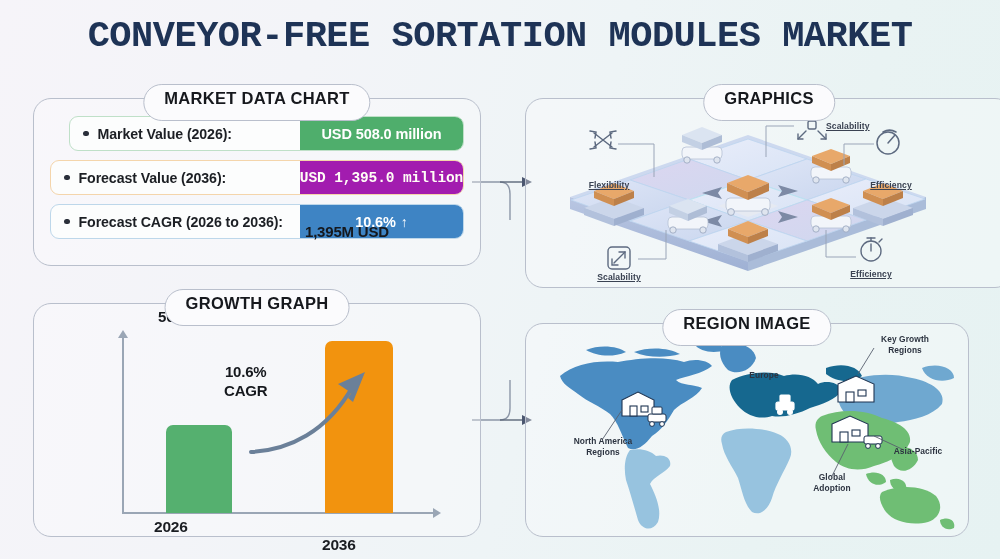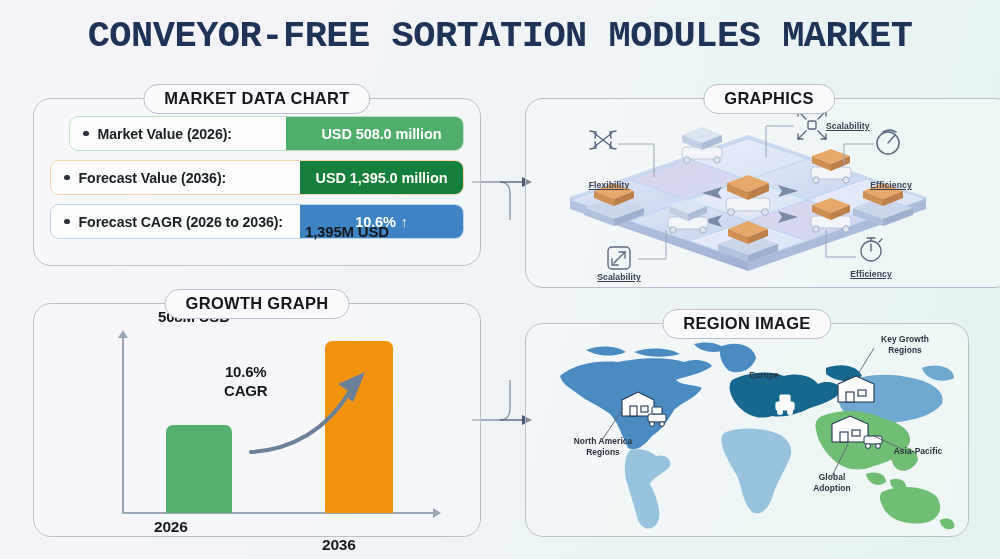--- a/index.html
+++ b/index.html
@@ -28,21 +28,21 @@
     background:rgba(255,255,255,0.30);
     border:1.6px solid #b9bfcc;
     border-radius:18px;
     box-sizing:border-box;
   }
   .panel-title{
     position:absolute;top:-15px;left:50%;transform:translateX(-50%);
     background:#fbfbfd;
     border:1.6px solid #b9bfcc;
     border-radius:20px;
-    padding:4px 20px 5px 20px;
+    padding:4px 20px 12px 20px;
     font-size:16.5px;font-weight:700;letter-spacing:.3px;
     color:#16181d;white-space:nowrap;
     z-index:4;
   }
   #panel-data{left:33px;top:98px;width:448px;height:168px;}
   #panel-growth{left:33px;top:303px;width:448px;height:234px;}
   #panel-graphics{left:525px;top:98px;width:488px;height:190px;}
   #panel-region{left:525px;top:323px;width:444px;height:214px;}
 
   
@@ -60,23 +60,23 @@
     letter-spacing:-.1px;white-space:nowrap;
   }
   .bullet{width:5.5px;height:5.5px;border-radius:50%;background:#2a2f3a;flex:none;}
   .row .chip{
     width:163px;display:flex;align-items:center;justify-content:center;
     font-size:14.5px;font-weight:700;color:#ffffff;letter-spacing:-.1px;
     white-space:nowrap;
   }
   .chip .arrow-up{font-size:14px;margin-left:5px;line-height:1;}
   #row-0{border:1.5px solid #bfe0c8;margin-left:19px;}
-  #row-0 .chip{background:#4fae6c;padding-left:14px;}
+  #row-0 .chip{background:#4fae6c;}
   #row-1{border:1.5px solid #f4d5ab;}
-  #row-1 .chip{background:#15803d;color:#fffdf6;}
+  #row-1 .chip{background:#a21caf;color:#fffdf6;font-family:Liberation Mono, monospace;}
   #row-2{border:1.5px solid #bdd7ea;}
   #row-2 .chip{background:#3e84c4;}
 
   
   .graph-area{position:absolute;left:0;top:0;width:100%;height:100%;}
   .axis-v{position:absolute;left:88px;top:32px;width:1.6px;height:178px;background:#9aa6b5;}
   .axis-v:before{
     content:"";position:absolute;left:-4px;top:-6px;
     border-left:5px solid transparent;border-right:5px solid transparent;
     border-bottom:8px solid #9aa6b5;

